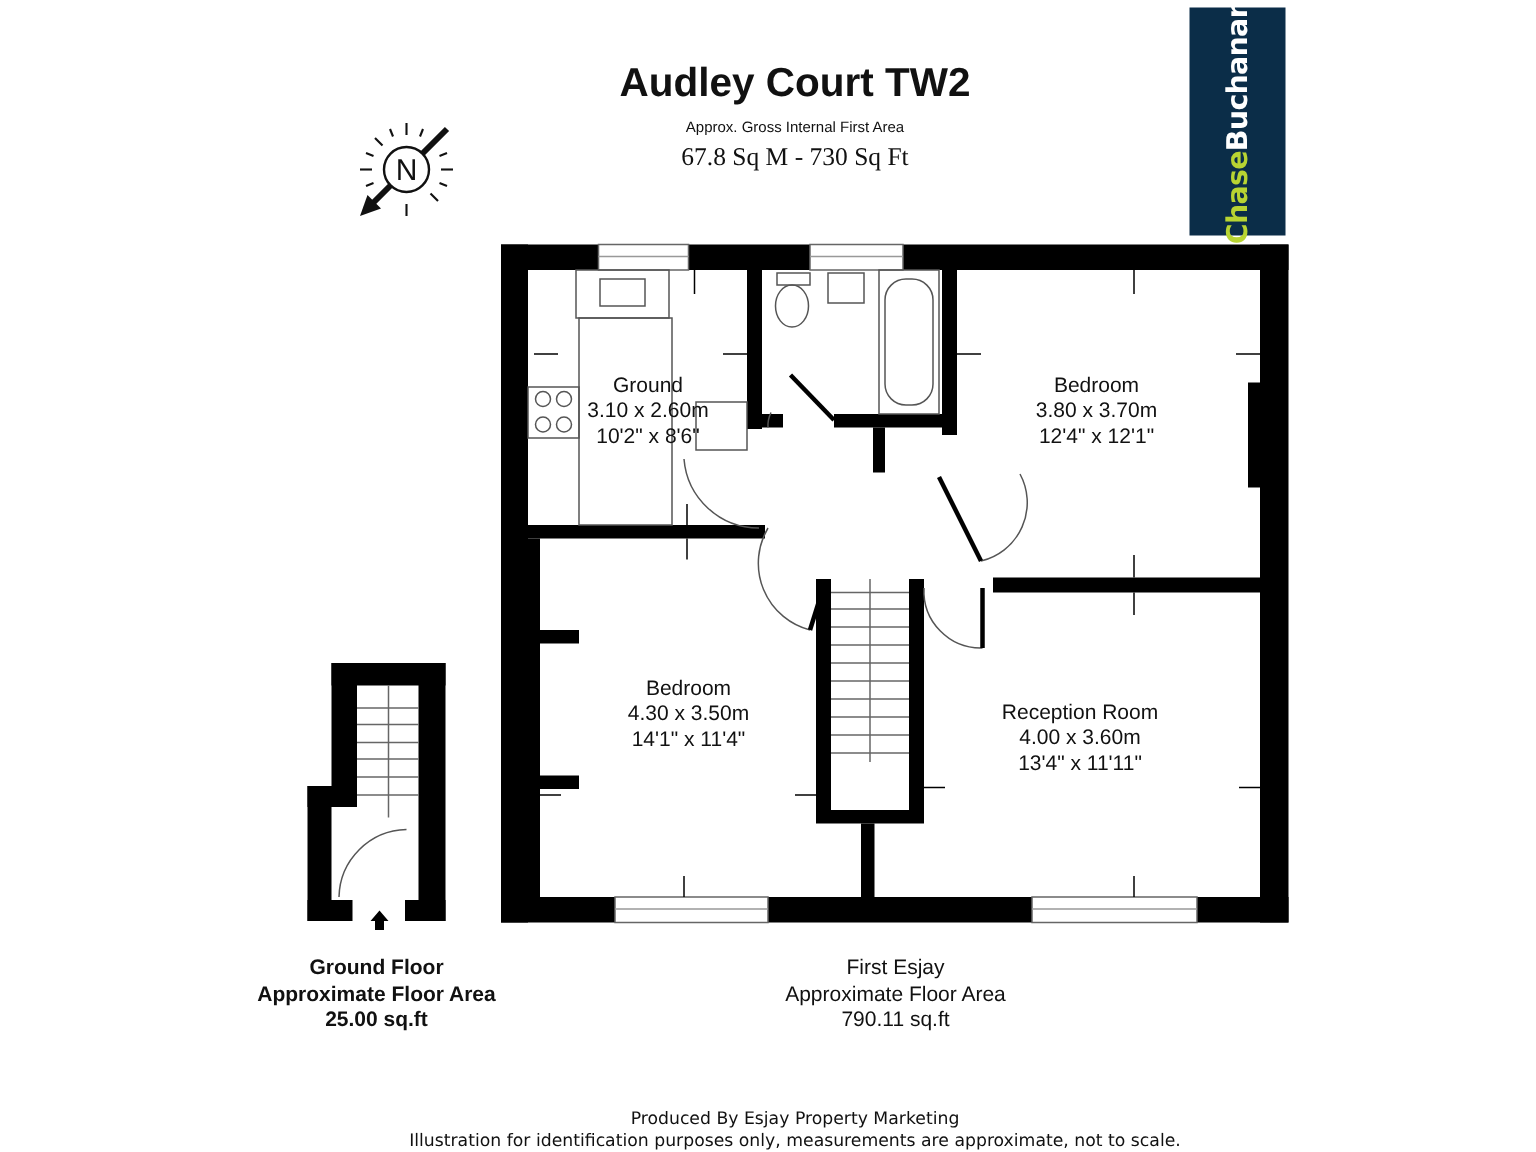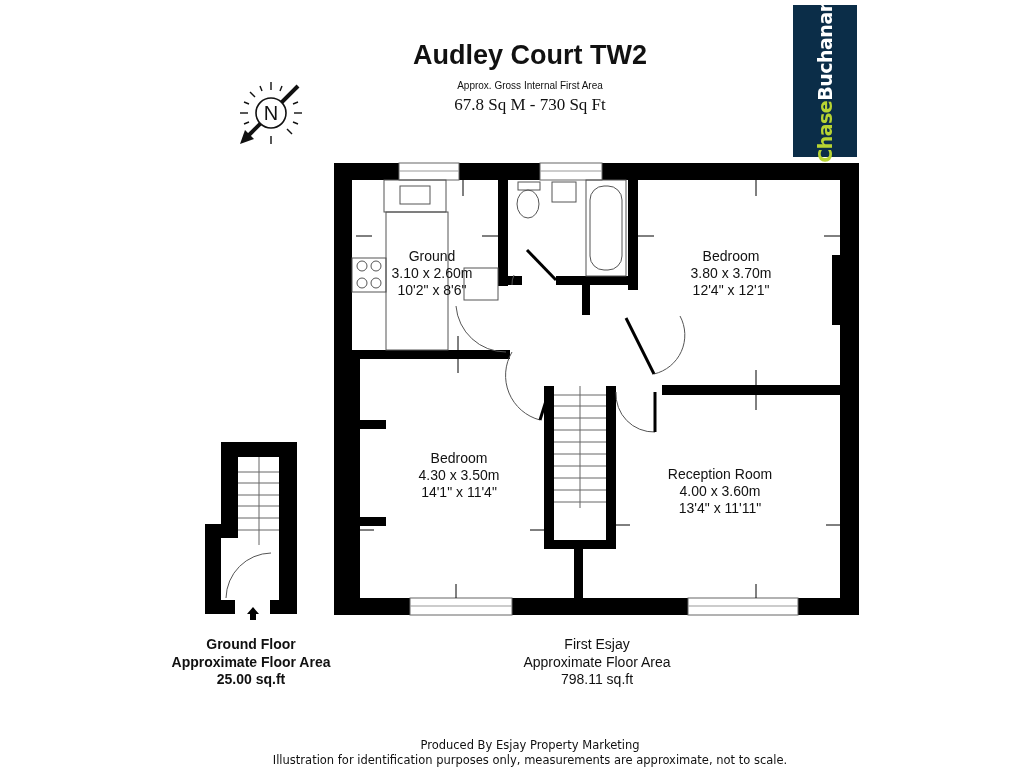--- a/index.html
+++ b/index.html
@@ -203,19 +203,19 @@
 </div>
 
 <div class="floor-summary" style="left:160px;top:636px;width:182px;font-weight:bold;">
   <div>Ground Floor</div>
   <div>Approximate Floor Area</div>
   <div>25.00 sq.ft</div>
 </div>
 <div class="floor-summary" style="left:506px;top:636px;width:182px;">
   <div>First Esjay</div>
   <div>Approximate Floor Area</div>
-  <div>798.11 sq.ft</div>
+  <div>790.11 sq.ft</div>
 </div>
 
 <div class="footer">
   <div>Produced By Esjay Property Marketing</div>
   <div>Illustration for identification purposes only, measurements are approximate, not to scale.</div>
 </div>
 
 </body></html>

